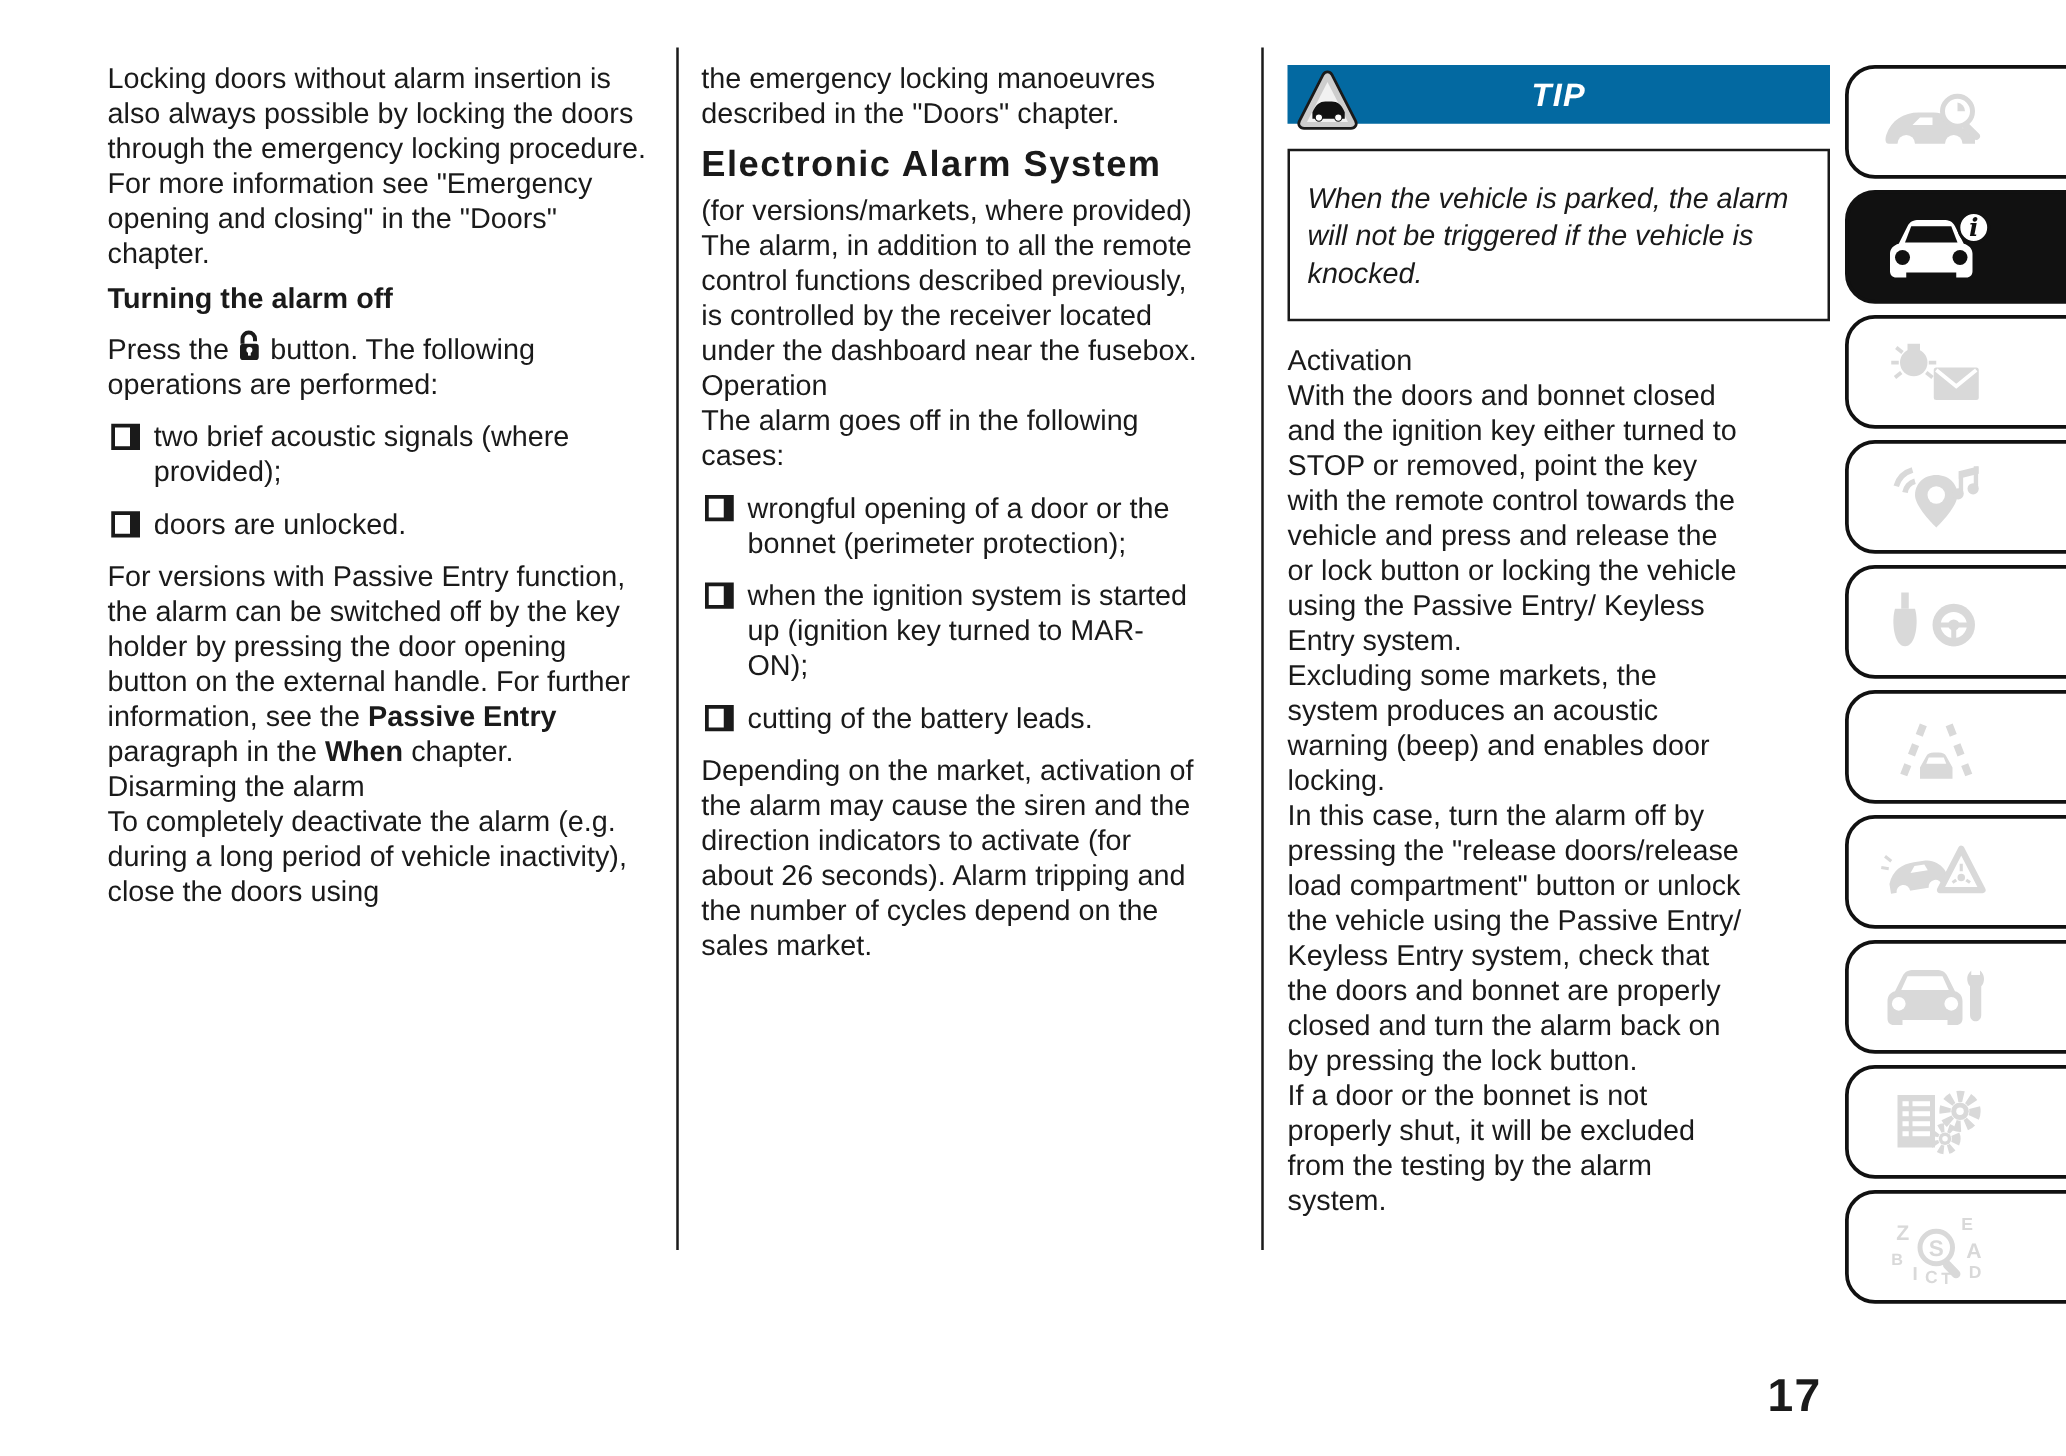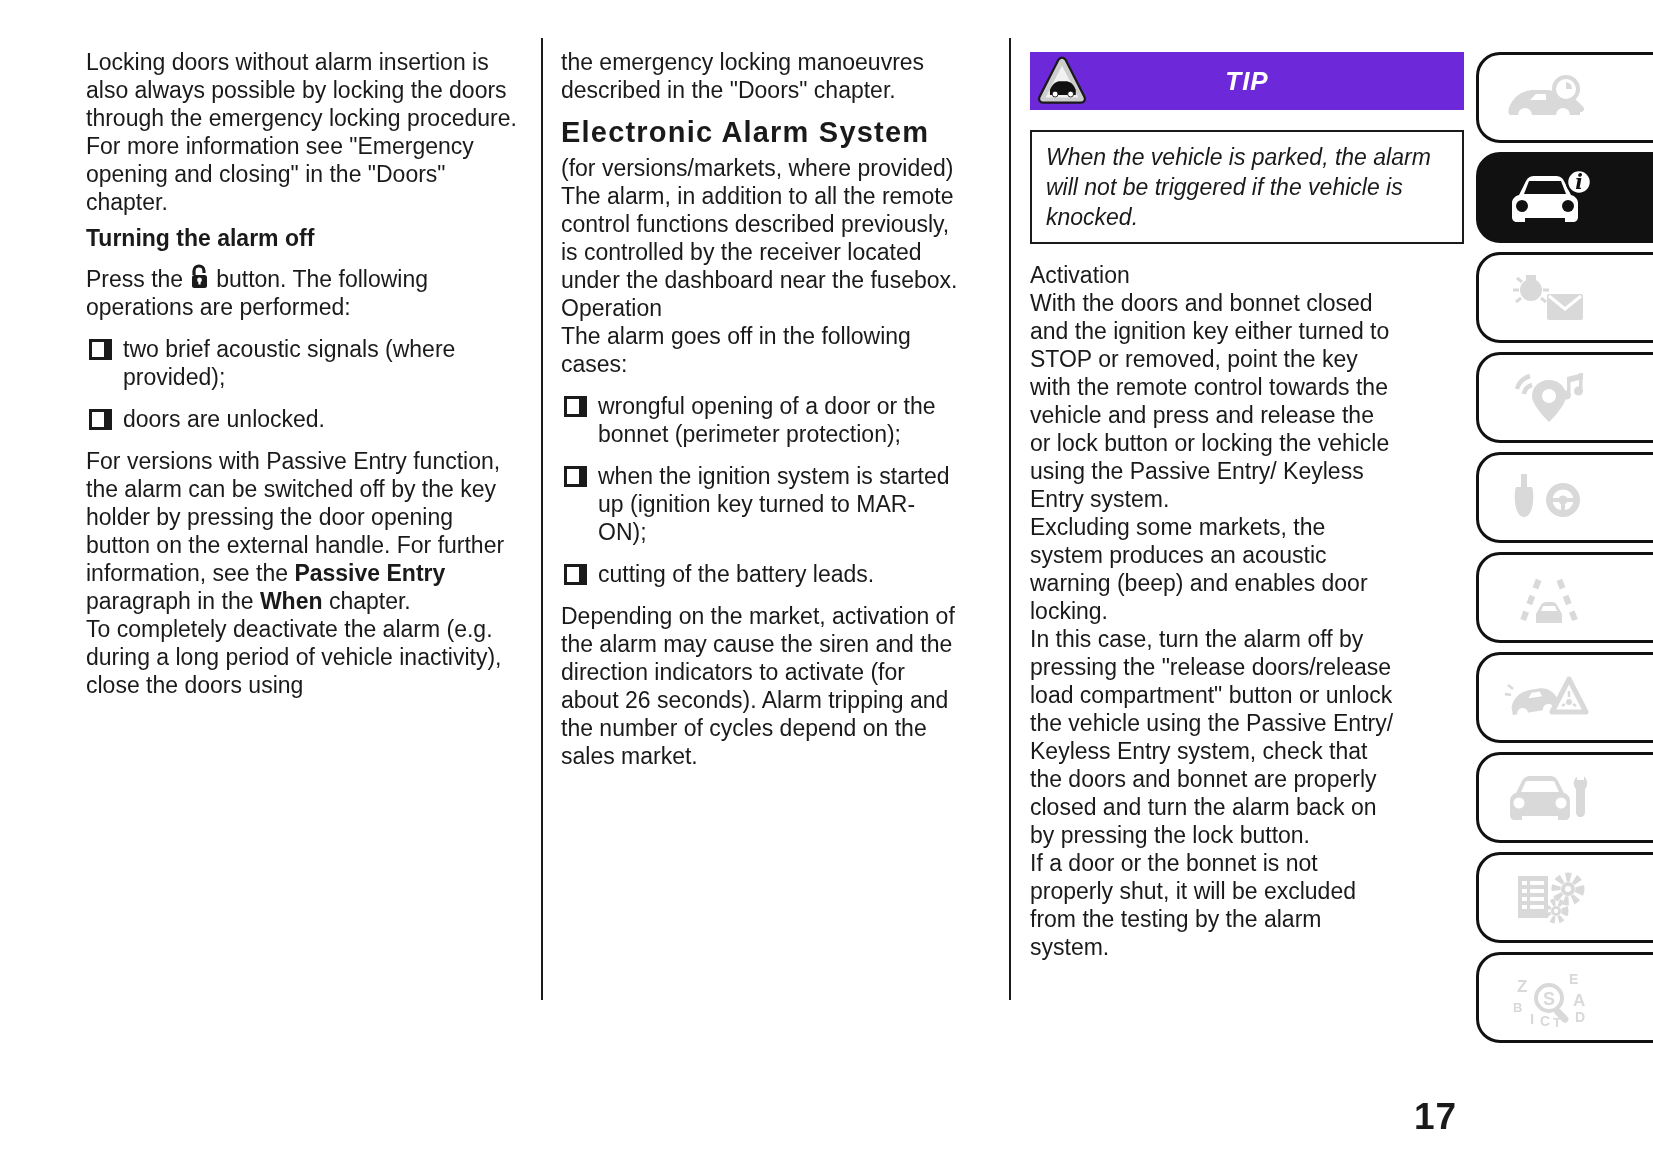--- a/index.html
+++ b/index.html
@@ -18,24 +18,24 @@
   .h-main{font-weight:800;font-size:29px;letter-spacing:1.2px;margin:12px 0 6px;line-height:32px}
   .bullet{display:flex;margin-top:14px}
   .sq{flex:0 0 auto;width:12px;height:15px;border:3px solid #1a1a1a;border-right-width:8px;margin:4px 11px 0 3px}
   .bt{flex:1}
   .aft{margin-top:14px}
   .lockline{margin-top:12px}
   .lock{vertical-align:-5px;margin:0 6px}
   .vline{position:absolute;top:38px;height:962px;width:2px;background:#1a1a1a}
   .vl1{left:541px}
   .vl2{left:1009px}
-  .tipbar{height:58px;background:#6d28d9;position:relative;display:flex;align-items:center;justify-content:center;margin-top:4px}
+  .tipbar{height:47px;background:#0369a1;position:relative;display:flex;align-items:center;justify-content:center;margin-top:4px}
   .tipsign{position:absolute;left:7px;top:2px}
   .tiplabel{color:#ffffff;font-weight:bold;font-style:italic;font-size:26px;letter-spacing:1px}
-  .tipbox{border:2px solid #1a1a1a;margin-top:20px;padding:10px 14px;font-style:italic;font-size:23px;line-height:30px}
+  .tipbox{border:2px solid #1a1a1a;margin-top:20px;padding:22px 14px;font-style:italic;font-size:23px;line-height:30px}
   .h-act{font-weight:normal;font-size:23px;margin:17px 0 0}
   .sidebar{position:absolute;left:1476px;top:52px}
   .sbtn{width:220px;height:91px;border:3px solid #111;border-radius:24px;margin-bottom:9px;background:#fff;
         display:flex;align-items:center;padding-left:24px;box-sizing:border-box;color:#d9d9d9}
   .sbtn.active{background:#111;color:#ffffff}
   .sic{display:block}
   .lt{font-family:"Liberation Sans",sans-serif;font-weight:bold}
   .pageno{position:absolute;left:1414px;top:1096px;font-size:37px;font-weight:800;letter-spacing:1px}
 </style>
 </head>
@@ -58,20 +58,21 @@
       <span class="sq"></span>
       <span class="bt">two brief acoustic signals (where provided);</span>
     </div>
     <div class="bullet">
       <span class="sq"></span>
       <span class="bt">doors are unlocked.</span>
     </div>
     <p class="aft">
       <span>For versions with Passive Entry function, the alarm can be switched off by the key holder by pressing the door opening button on the external handle. For further information, see the </span><b>Passive Entry</b><span> paragraph in the </span><b>When</b><span> chapter.</span>
     </p>
+    <div class="h2">Disarming the alarm</div>
     <p>To completely deactivate the alarm (e.g. during a long period of vehicle inactivity), close the doors using</p>
   </section>
 
   <div class="vline vl1"></div>
 
   <section class="col col2">
     <p>the emergency locking manoeuvres described in the "Doors" chapter.</p>
     <div class="h-main">Electronic Alarm System</div>
     <p>(for versions/markets, where provided) The alarm, in addition to all the remote control functions described previously, is controlled by the receiver located under the dashboard near the fusebox.</p>
     <div class="h2">Operation</div>

